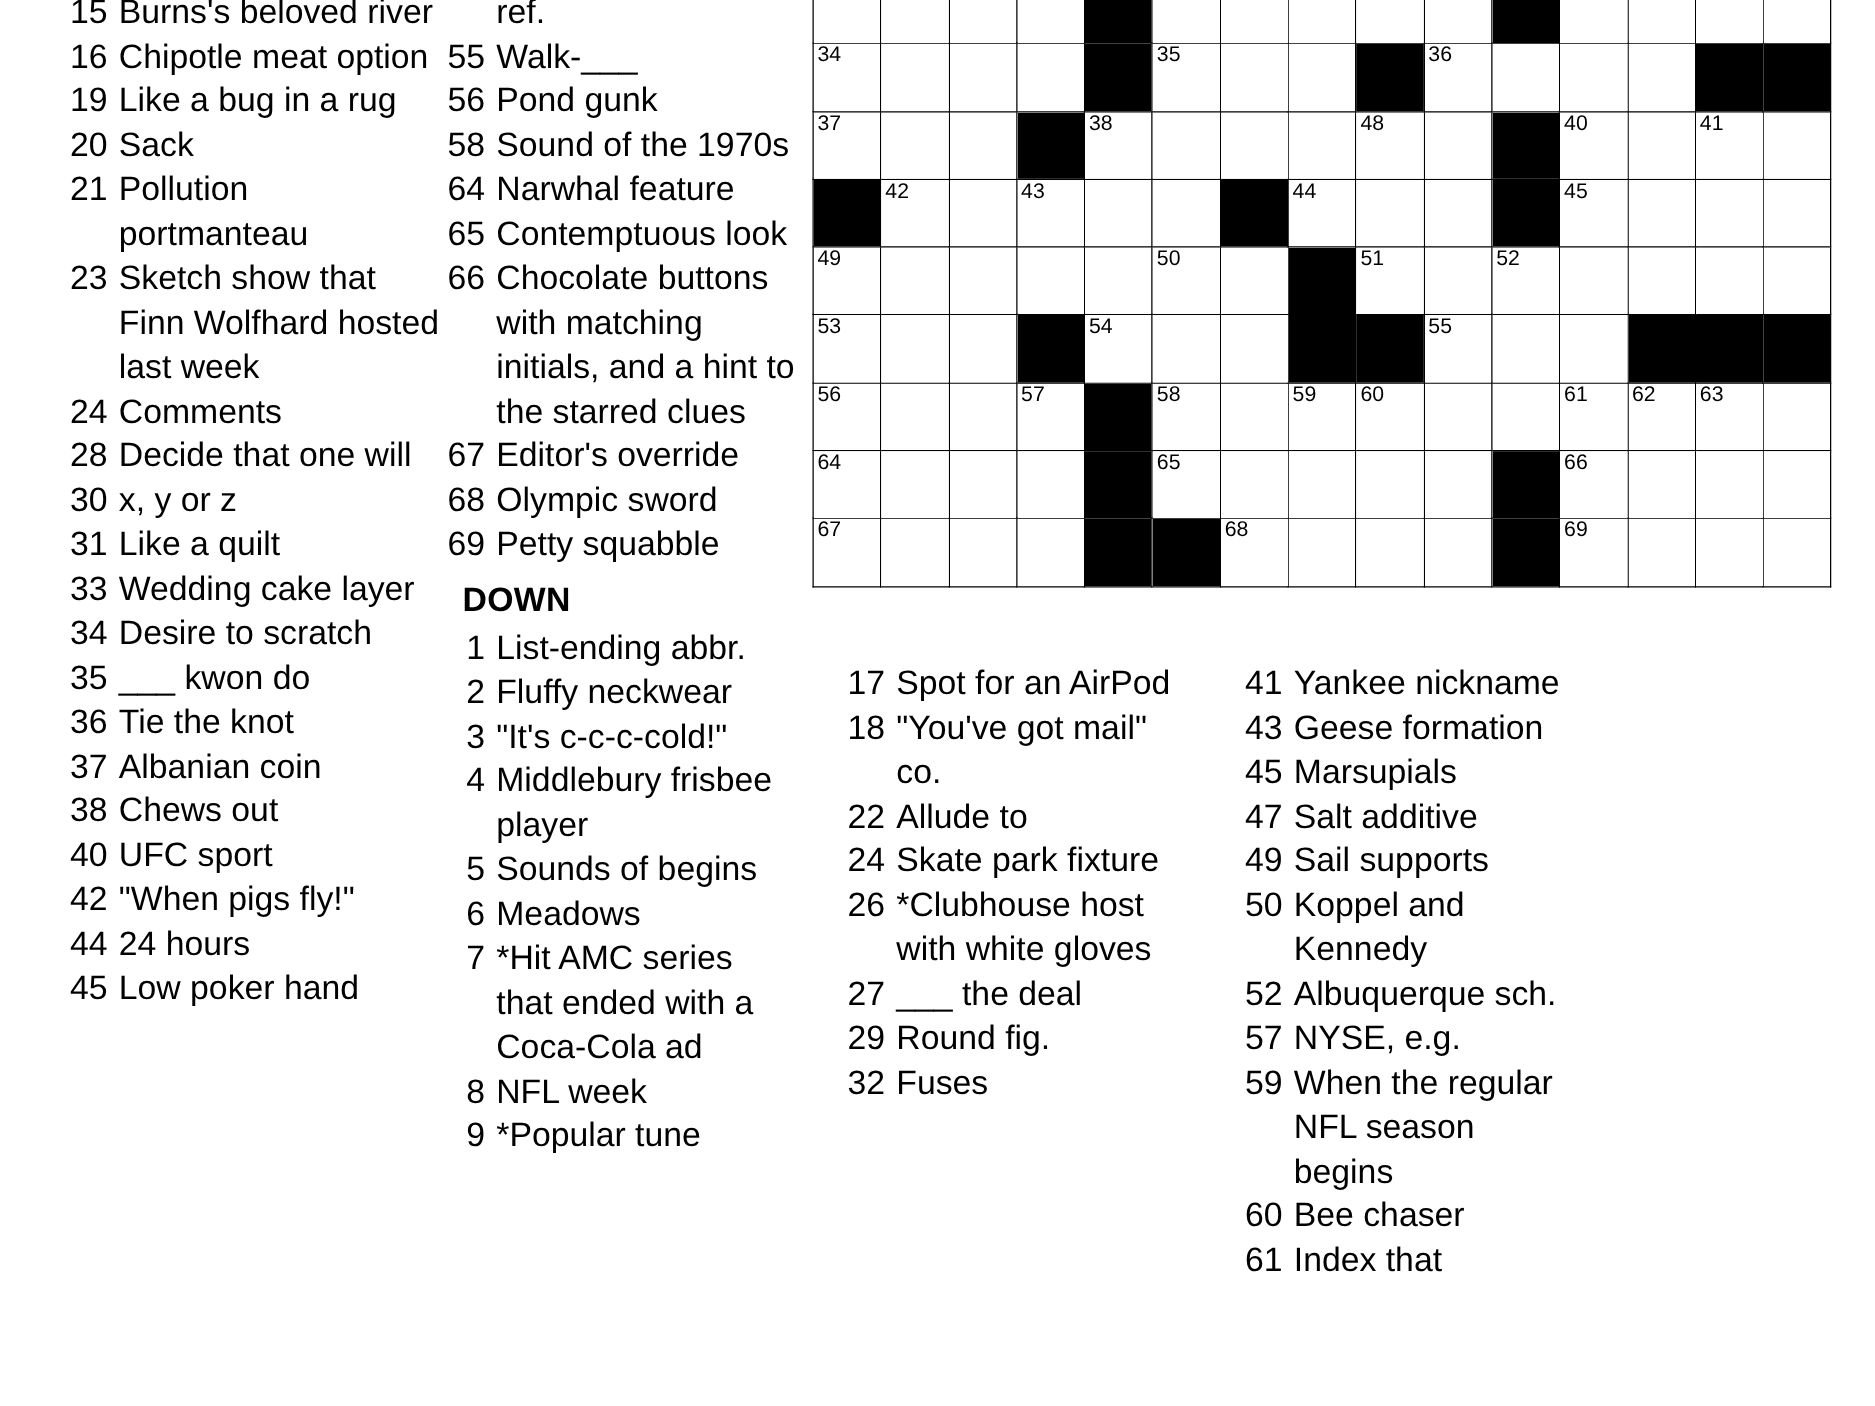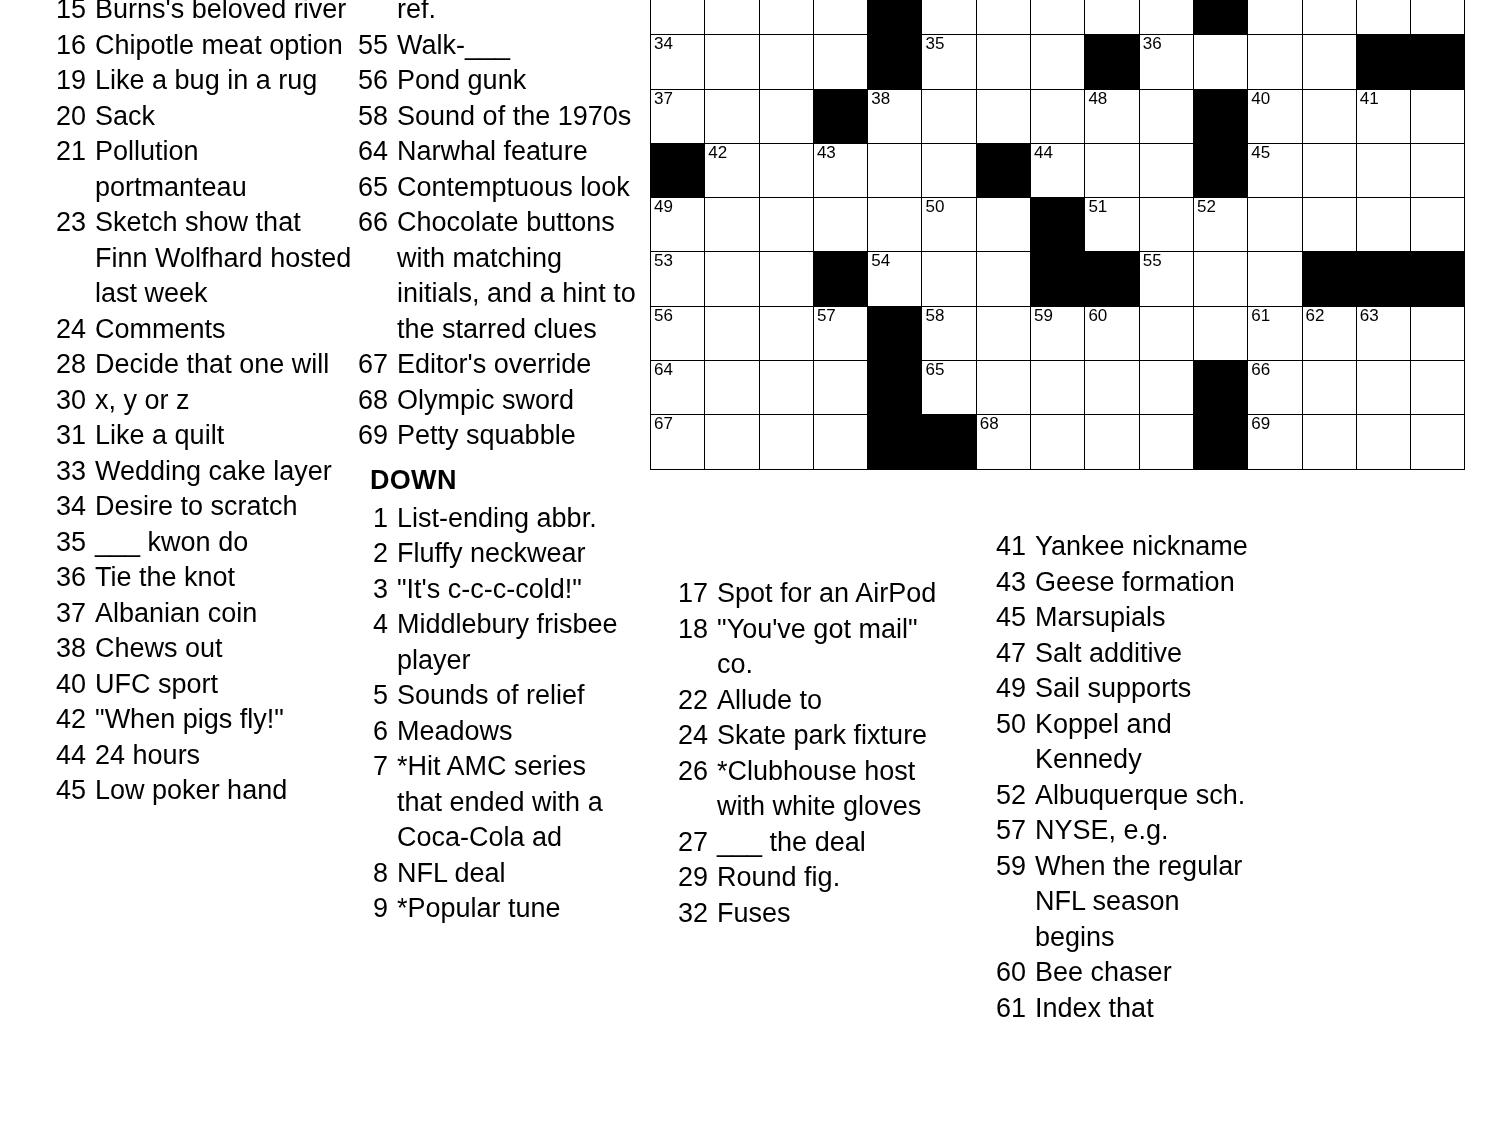--- a/index.html
+++ b/index.html
@@ -25,21 +25,21 @@
   
   .col {
     position: absolute;
     font-size: 27px;
     line-height: 35.5px;
   }
   #col1 { left: 56px;  top: -8px;  width: 300px; }
   #col2 { left: 358px; top: -8px;  width: 280px; }
 
   
-  #col3 { left: 678px; top: 529px; width: 280px; margin-top: 47px; }
+  #col3 { left: 678px; top: 529px; width: 280px; }
   #col4 { left: 996px; top: 529px; width: 270px; }
 
   .clue {
     display: flex;
     align-items: flex-start;
     margin: 0;
   }
   .num {
     flex: 0 0 auto;
     text-align: right;
@@ -228,33 +228,33 @@
       <div class="clue">
         <span class="num">3</span>
         <span class="txt">"It's c-c-c-cold!"</span>
       </div>
       <div class="clue">
         <span class="num">4</span>
         <span class="txt">Middlebury frisbee player</span>
       </div>
       <div class="clue">
         <span class="num">5</span>
-        <span class="txt">Sounds of relief</span>
+        <span class="txt">Sounds of begins</span>
       </div>
       <div class="clue">
         <span class="num">6</span>
         <span class="txt">Meadows</span>
       </div>
       <div class="clue">
         <span class="num">7</span>
         <span class="txt">*Hit AMC series that ended with a Coca-Cola ad</span>
       </div>
       <div class="clue">
         <span class="num">8</span>
-        <span class="txt">NFL deal</span>
+        <span class="txt">NFL week</span>
       </div>
       <div class="clue">
         <span class="num">9</span>
         <span class="txt">*Popular tune</span>
       </div>
     </div>
 
   <table id="grid">
       <tbody>
         <tr>

